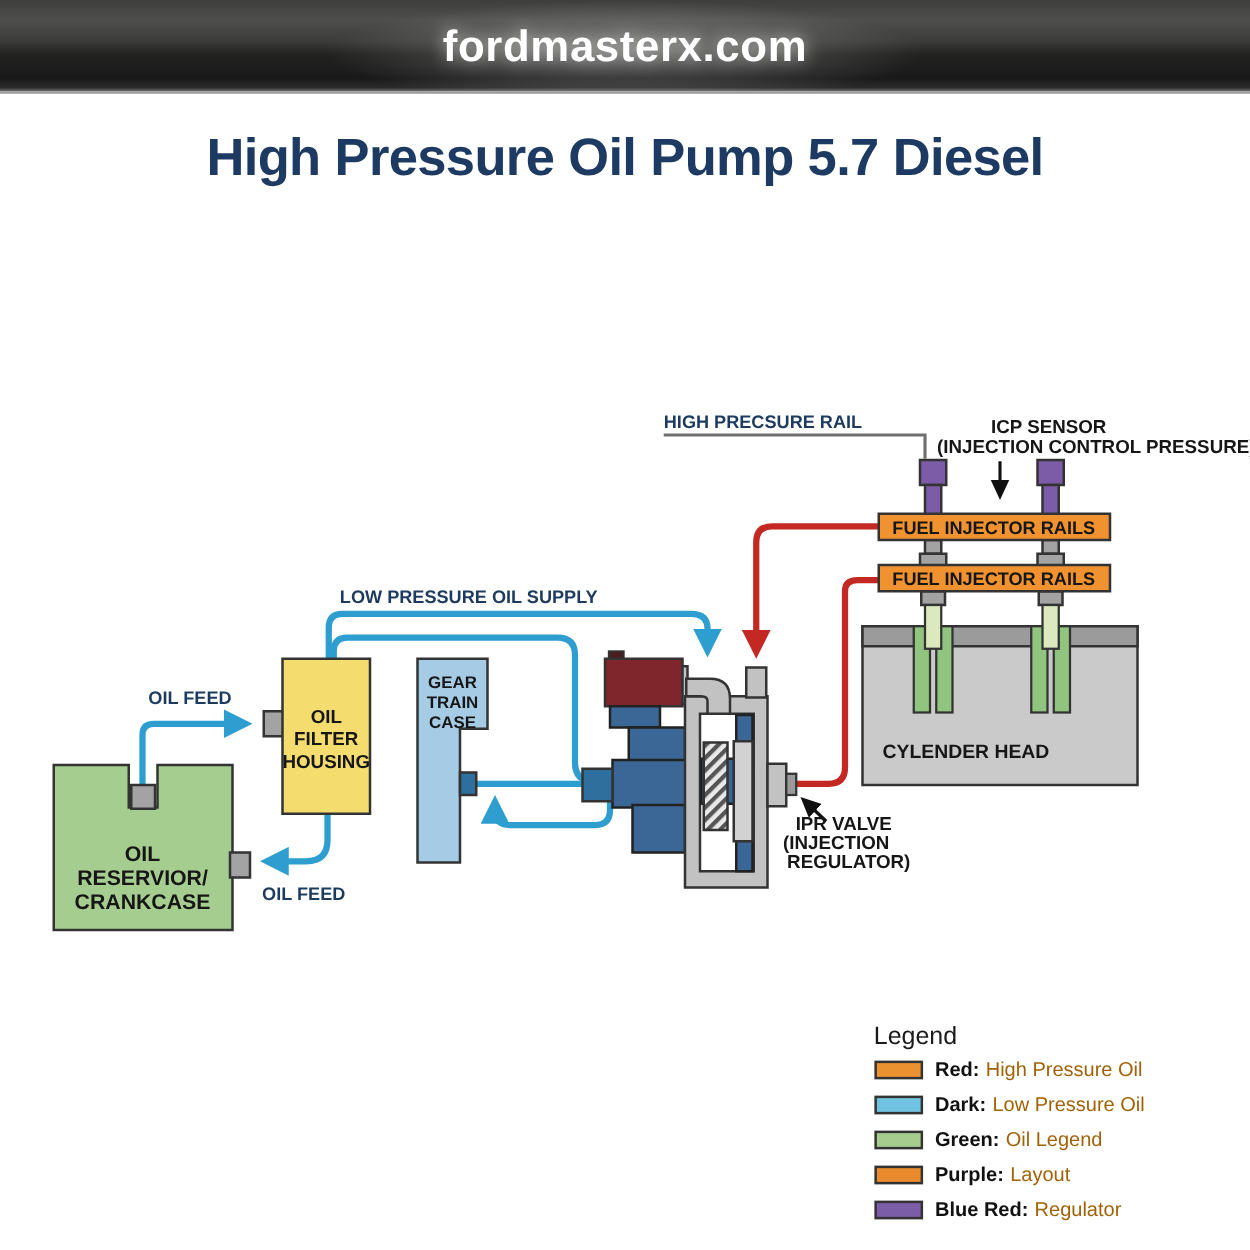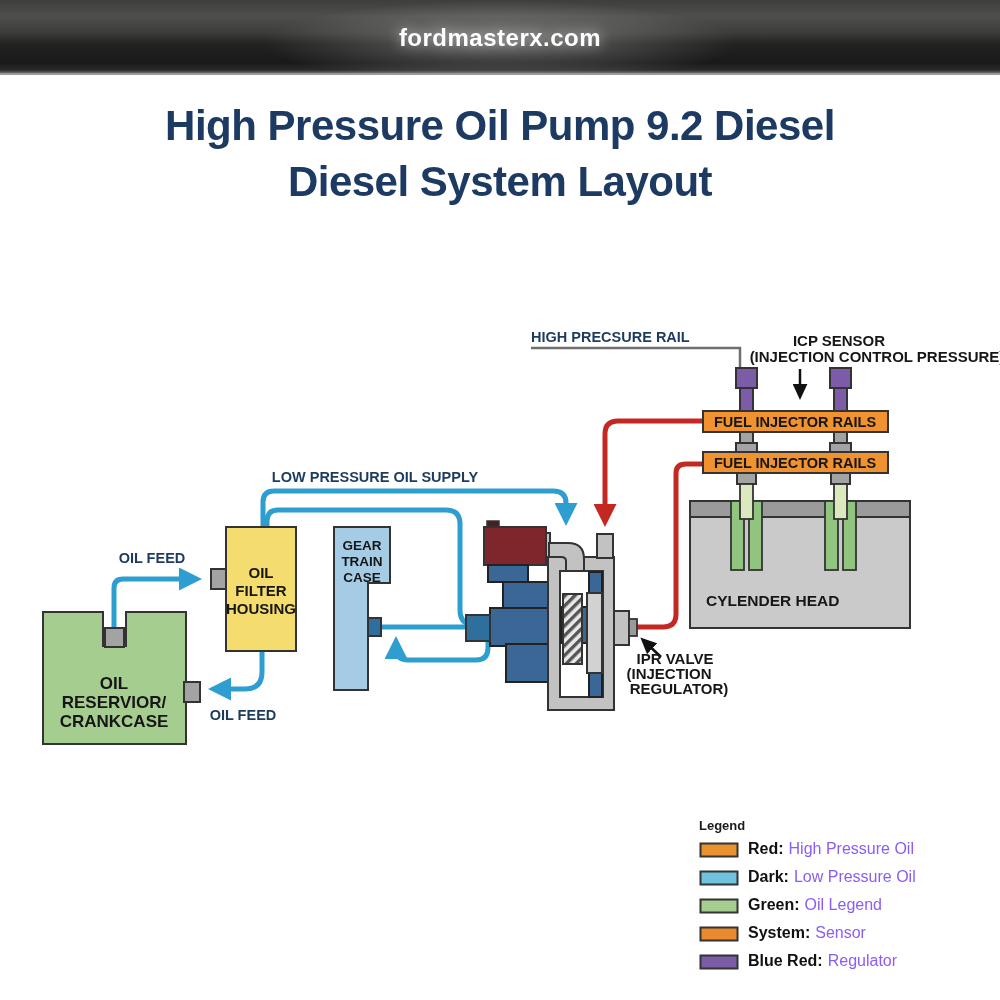--- a/index.html
+++ b/index.html
@@ -4,48 +4,47 @@
 <style>
   html,body{margin:0;padding:0;background:#fff;}
   body{width:1000px;height:1000px;position:relative;overflow:hidden;
        font-family:"Liberation Sans","DejaVu Sans",sans-serif;}
   .banner{position:absolute;left:0;top:0;width:1000px;height:73px;
     background:linear-gradient(180deg,#3e3e3c 0%,#4e4e4c 22%,#3c3c3a 45%,#222221 60%,#191919 86%,#2b2b2b 96%,#6a6a6a 100%);
     border-bottom:2px solid #9a9a9a;}
   .banner .glow{position:absolute;left:0;top:0;width:100%;height:100%;
     background:radial-gradient(ellipse 340px 60px at 50% 58%,rgba(255,255,255,.30),rgba(255,255,255,0) 70%);}
   .site-title{position:absolute;left:0;top:0;width:100%;height:73px;line-height:76px;
-    text-align:center;color:#fff;font-size:24px;font-weight:bold;letter-spacing:.5px;
+    text-align:center;color:#fff;font-size:35px;font-weight:bold;letter-spacing:.5px;
     text-shadow:0 0 14px rgba(255,255,255,.65);}
   .page-title{position:absolute;left:0;top:98px;width:1000px;text-align:center;
     color:#1d3a63;font-weight:bold;font-size:42px;line-height:56px;letter-spacing:-.5px;}
   svg.diagram{position:absolute;left:0;top:0;}
   svg text{font-family:"Liberation Sans","DejaVu Sans",sans-serif;font-weight:bold;}
   .t-navy{fill:#1d3b5e;font-size:14.5px;}
   .t-black{fill:#161616;font-size:15px;}
   .t-box{fill:#161616;}
   .outl{stroke:#333;stroke-width:2px;}
   .legend{position:absolute;left:699px;top:818px;}
-  .legend-heading{font-size:13px;font-weight:bold;color:#1a1a1a;margin-bottom:7px;}
-  .legend-row{display:flex;align-items:flex-end;margin-bottom:10px;}
+  .legend-heading{font-size:20px;font-weight:normal;color:#1a1a1a;margin-bottom:7px;}
+  .legend-row{display:flex;align-items:flex-start;margin-bottom:10px;}
   .legend-row svg{display:block;margin-right:9px;}
   .ln{font-weight:bold;font-size:16px;color:#111;}
-  .ld{font-weight:normal;font-size:16px;color:#8b5cf6;margin-left:5px;}
+  .ld{font-weight:normal;font-size:16px;color:#a16207;margin-left:5px;}
 </style>
 </head>
 <body>
 
 <div class="banner">
   <div class="glow"></div>
   <div class="site-title">fordmasterx.com</div>
 </div>
 
 <div class="page-title">
-  <div>High Pressure Oil Pump 9.2 Diesel</div>
-  <div>Diesel System Layout</div>
+  <div>High Pressure Oil Pump 5.7 Diesel</div>
 </div>
 
 <svg class="diagram" width="1000" height="1000" viewBox="0 0 1000 1000">
   <defs>
     <pattern id="hatch" width="7" height="7" patternUnits="userSpaceOnUse" patternTransform="rotate(45)">
       <rect width="7" height="7" fill="#e9e9e9"></rect>
         <rect width="3.4" height="7" fill="#555"></rect>
     </pattern>
     <marker id="arrB" markerWidth="4.6" markerHeight="4.6" refX="3" refY="2.3" orient="auto" markerUnits="strokeWidth">
       <path d="M0,0 L4.6,2.3 L0,4.6 Z" fill="#2D9ECF"></path>
@@ -196,22 +195,22 @@
     <svg width="40" height="16">
         <rect x="1.5" y="1.5" width="37" height="13" stroke="#333" stroke-width="2" fill="#A6CD8E"></rect>
       </svg>
     <span class="ln">Green:</span>
     <span class="ld">Oil Legend</span>
   </div>
   <div class="legend-row">
     <svg width="40" height="16">
         <rect x="1.5" y="1.5" width="37" height="13" stroke="#333" stroke-width="2" fill="#E98A2D"></rect>
       </svg>
-    <span class="ln">System:</span>
-    <span class="ld">Sensor</span>
+    <span class="ln">Purple:</span>
+    <span class="ld">Layout</span>
   </div>
   <div class="legend-row">
     <svg width="40" height="16">
         <rect x="1.5" y="1.5" width="37" height="13" stroke="#333" stroke-width="2" fill="#7B5CA6"></rect>
       </svg>
     <span class="ln">Blue Red:</span>
     <span class="ld">Regulator</span>
   </div>
 </div>
 

